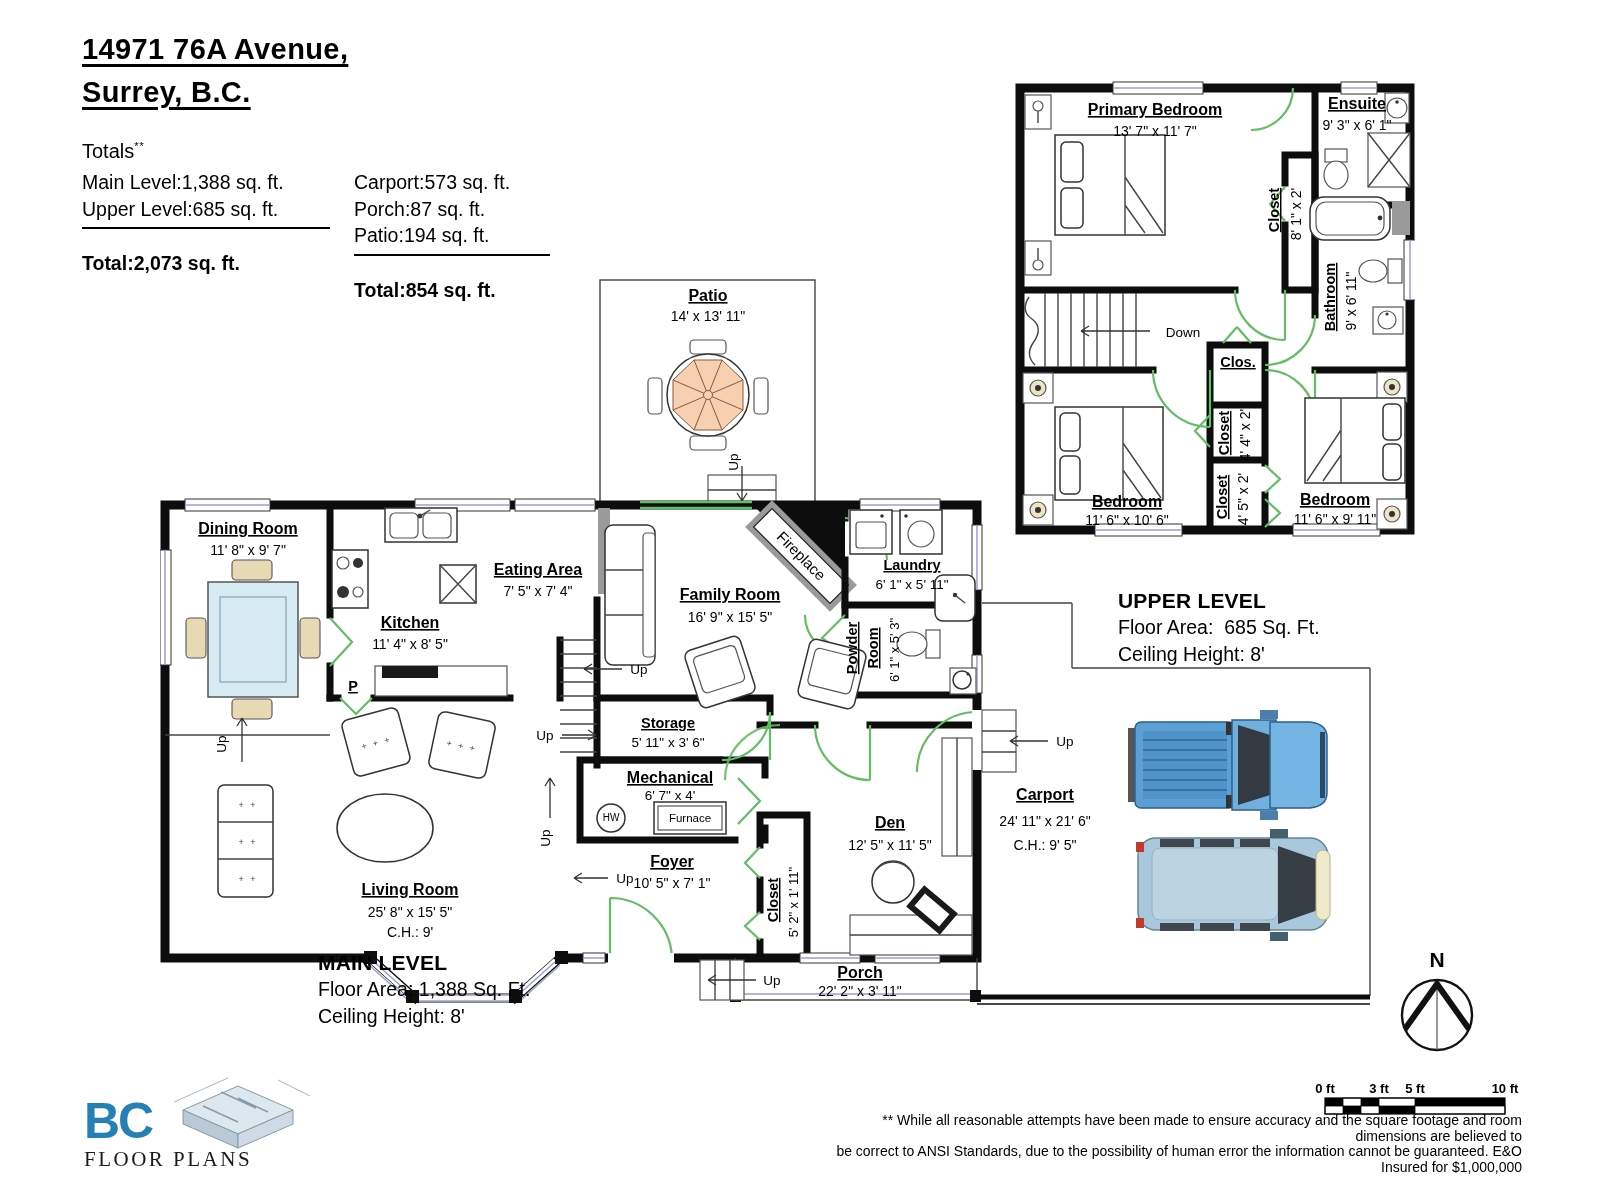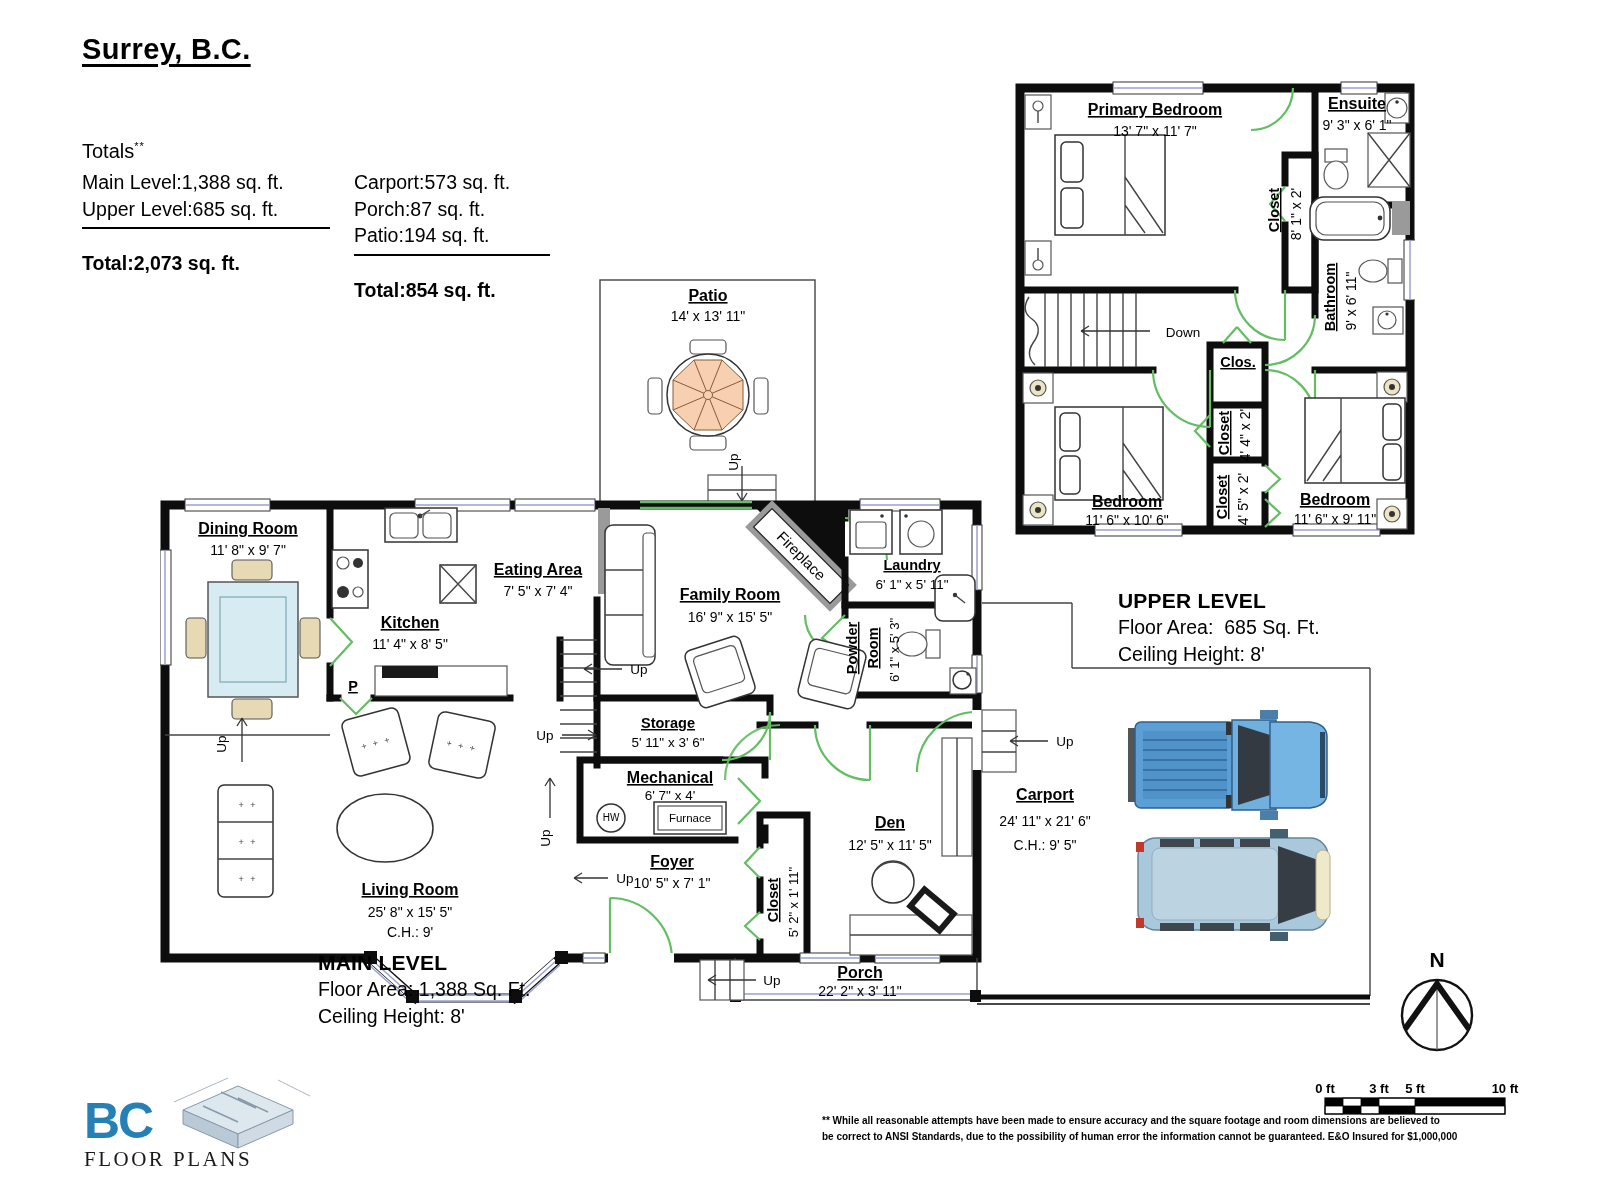--- a/index.html
+++ b/index.html
@@ -9,21 +9,21 @@
   .addr{font-size:29px;font-weight:bold;line-height:43px;letter-spacing:.4px;}
   .addr span{text-decoration:underline;text-decoration-thickness:2.5px;text-underline-offset:5px;}
   .totals-hd{font-size:20px;font-weight:normal;}
   .totals-hd sup{font-size:11px;letter-spacing:1px;}
   .tcol{position:absolute;font-size:19.5px;}
   .trow{display:flex;justify-content:flex-start;line-height:26.5px;}
   .rule{border-top:2.4px solid #000;margin-top:5px;}
   .ttl{font-weight:bold;padding-top:21px;}
   .cap .t{font-size:21px;font-weight:bold;letter-spacing:.2px;line-height:26px;}
   .cap .l{font-size:19.5px;line-height:27px;white-space:pre-wrap;}
-  .disc{font-size:10px;font-weight:bold;line-height:15.5px;}
+  .disc{font-size:14px;font-weight:normal;line-height:15.5px;text-align:right;}
   svg text{font-family:"Liberation Sans",sans-serif;fill:#000;}
   .rn{font-size:16px;font-weight:bold;text-anchor:middle;text-decoration:underline;}
   .rns{font-size:14.5px;font-weight:bold;text-anchor:middle;text-decoration:underline;}
   .rd{font-size:14px;text-anchor:middle;}
   .lbl{font-size:13.5px;text-anchor:middle;}
   .tiny{font-size:10px;text-anchor:middle;}
   .wall{stroke:#0d0d0d;stroke-width:9;fill:none;stroke-linecap:square;}
   .iwall{stroke:#0d0d0d;stroke-width:7;fill:none;stroke-linecap:square;}
   .thin{stroke:#444;stroke-width:1.4;fill:none;}
   .furn{stroke:#333;stroke-width:1.5;fill:#fff;}
@@ -33,20 +33,21 @@
   .winl{stroke:#98a1ce;stroke-width:1.5;}
   .arrow{stroke:#333;stroke-width:1.3;fill:none;}
   .plus{font-size:9px;fill:#444;text-anchor:middle;letter-spacing:2px;}
 </style>
 </head>
 <body>
 
 <div id="stage">
 
   <div class="abs addr" style="left:82px;top:28px;">
+    <div><span>14971 76A Avenue,</span></div>
     <div><span>Surrey, B.C.</span></div>
   </div>
 
   <div class="abs" style="left:82px;top:140px;width:480px;height:160px;">
     <div class="totals-hd"><span>Totals</span><sup>**</sup></div>
     <div class="tcol" style="left:0;top:29px;width:248px;">
       <div class="trow">
           <span>Main Level:</span>
           <span>1,388 sq. ft.</span>
         </div>

